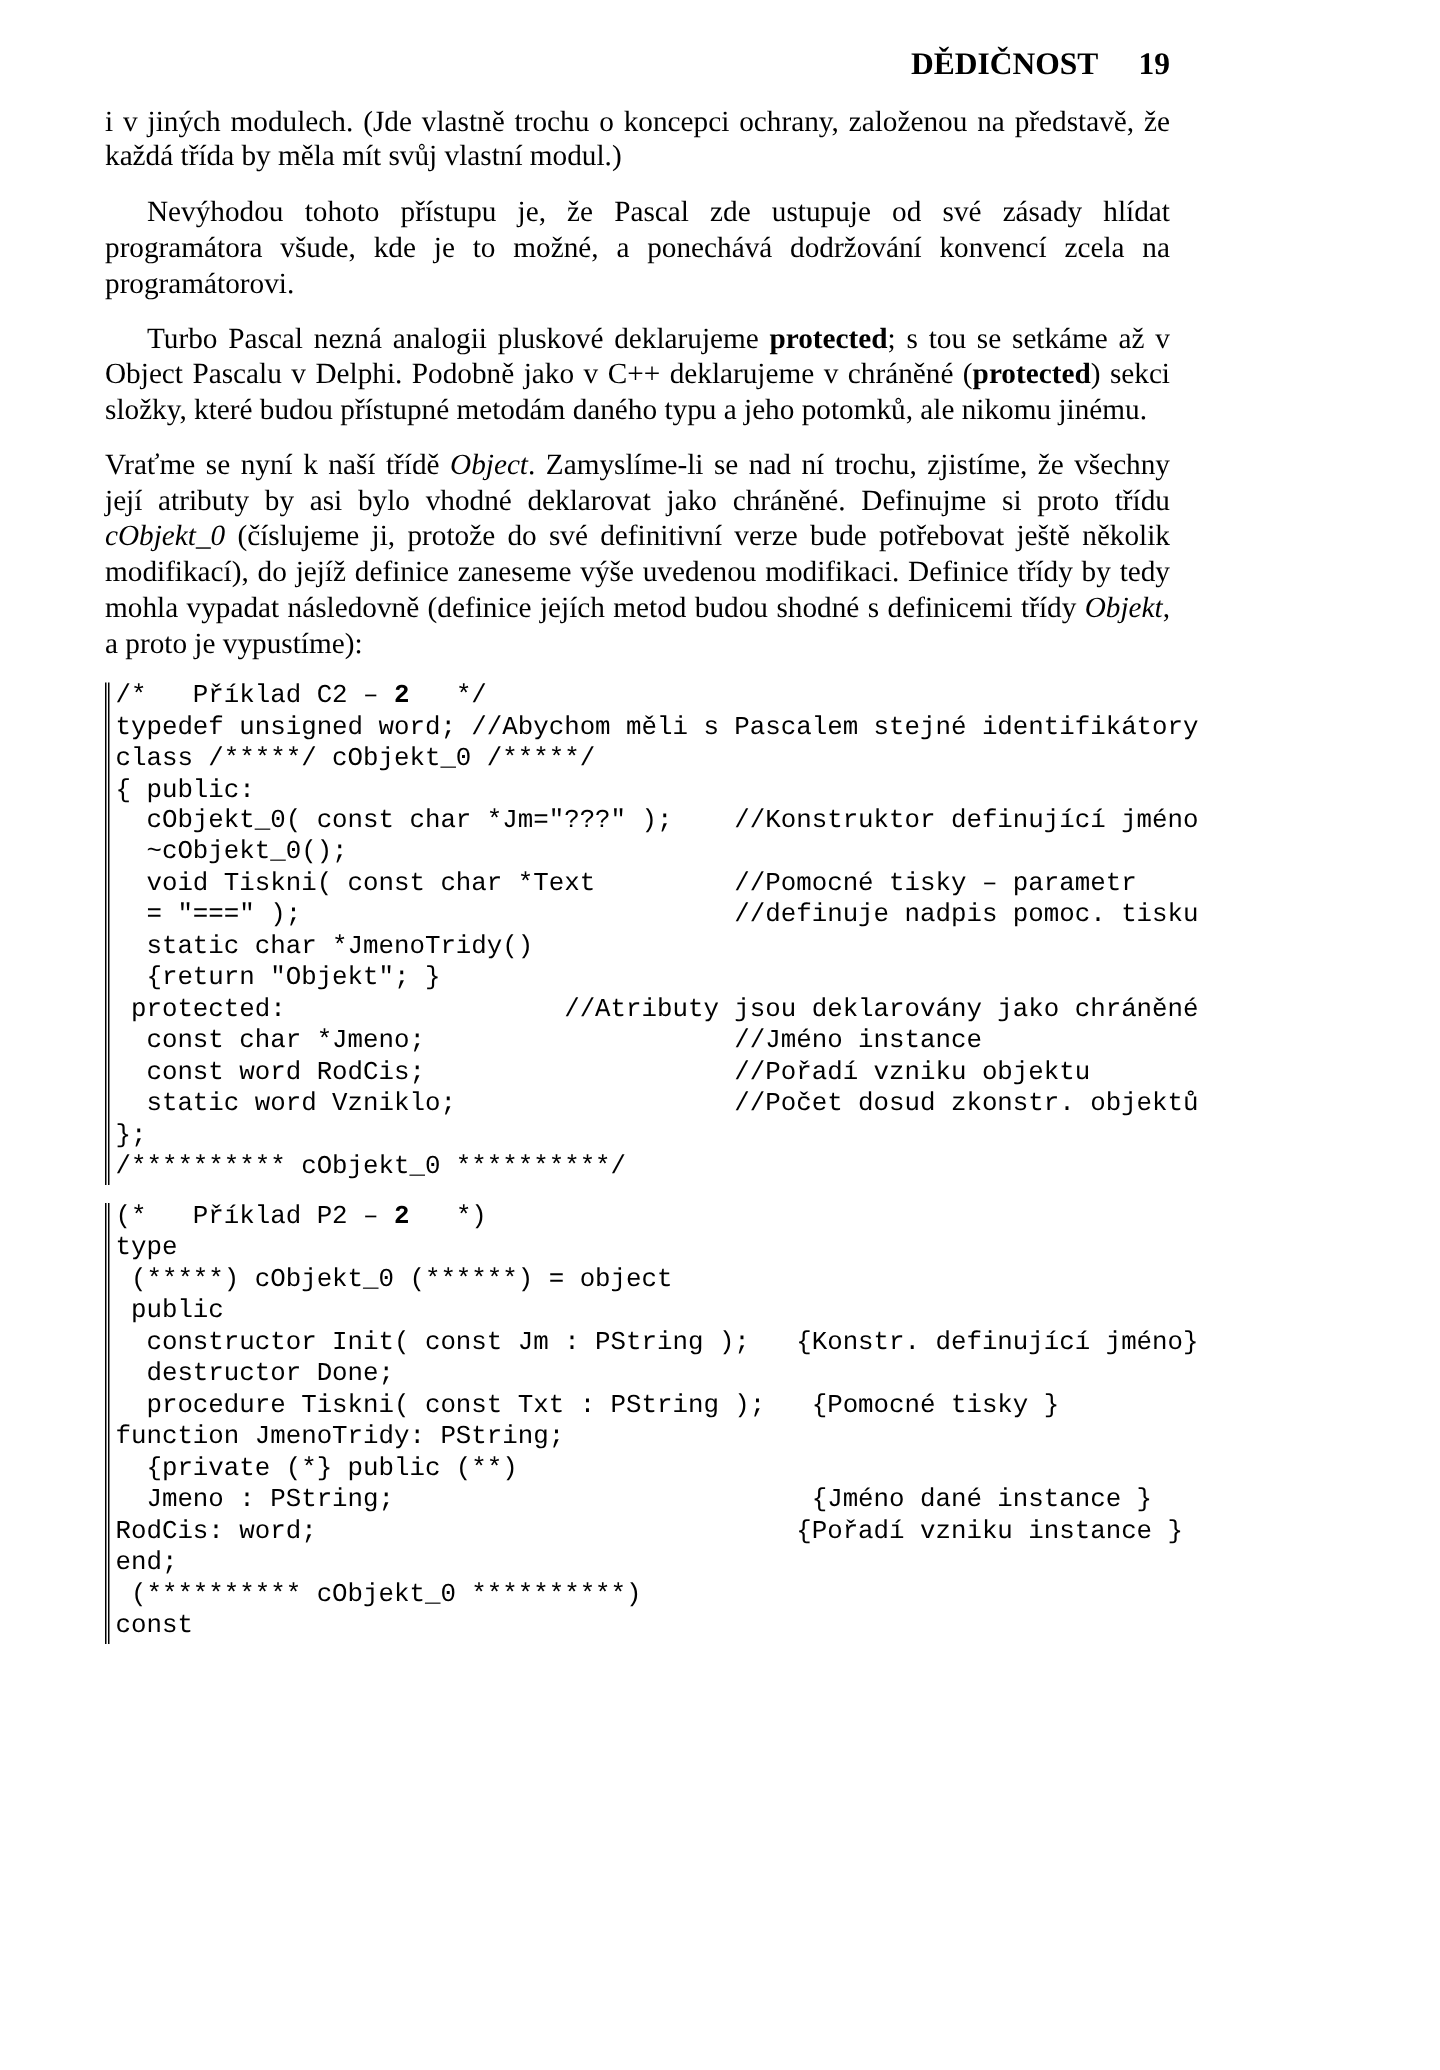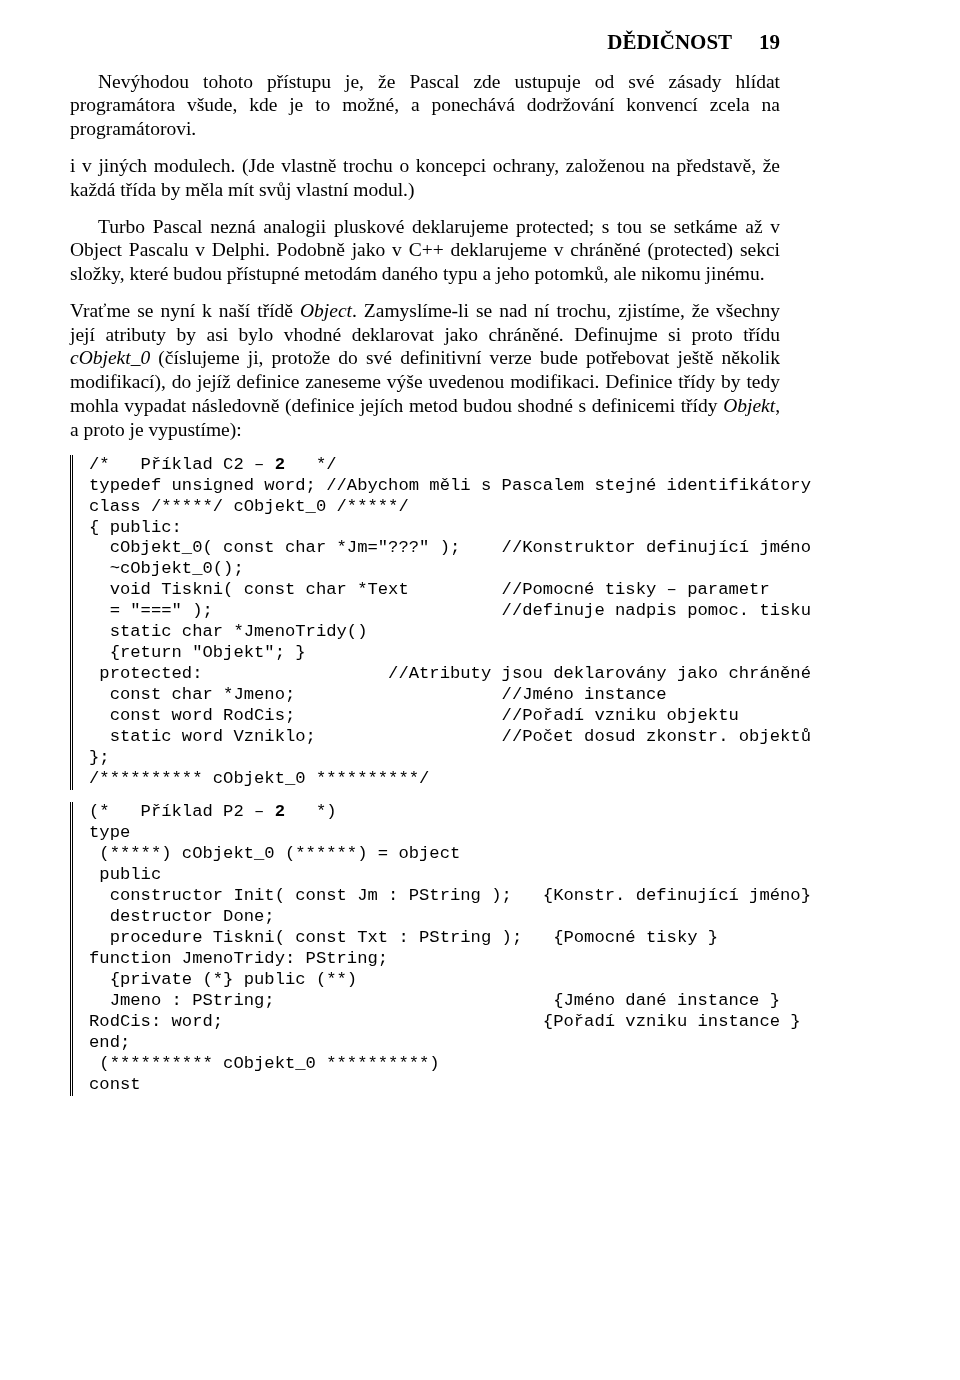--- a/index.html
+++ b/index.html
@@ -30,48 +30,48 @@
   .para {
     text-align: justify;
     margin: 0 0 13px 0;
   }
   .hang-indent {
     text-indent: 0;
   }
   .indent {
     text-indent: 28px;
   }
-  .body-text b { font-weight: normal; }
+  .body-text b { font-weight: bold; }
   .body-text i { font-style: italic; }
   .code-wrap {
     border-left: 3.5px double #000;
-    padding-left: 16px;
+    padding-left: 4px;
     margin: 6px 0 12px 0;
     font-family: "Courier New", Courier, monospace;
     font-size: 17.2px;
     line-height: 1.22;
     white-space: pre;
   }
   .code-wrap b { font-weight: bold; }
 </style>
 </head>
 <body>
 
 <div class="page">
   <div class="header">
     <span>DĚDIČNOST</span>
     <span class="page-num">19</span>
   </div>
 
+  <p class="para hang-indent body-text">
+    <span>i v jiných modulech. (Jde vlastně trochu o koncepci ochrany, založenou na představě, že každá třída by měla mít svůj vlastní modul.)</span>
+  </p>
+
   <p class="para indent body-text">
     <span>Nevýhodou tohoto přístupu je, že Pascal zde ustupuje od své zásady hlídat programátora všude, kde je to možné, a ponechává dodržování konvencí zcela na programátorovi.</span>
-  </p>
-
-  <p class="para hang-indent body-text">
-    <span>i v jiných modulech. (Jde vlastně trochu o koncepci ochrany, založenou na představě, že každá třída by měla mít svůj vlastní modul.)</span>
   </p>
 
   <p class="para indent body-text">
     <span>Turbo Pascal nezná analogii pluskové deklarujeme </span><b>protected</b><span>; s tou se setkáme až v Object Pascalu v Delphi. Podobně jako v C++ deklarujeme v chráněné (</span><b>protected</b><span>) sekci složky, které budou přístupné metodám daného typu a jeho potomků, ale nikomu jinému.</span>
   </p>
 
   <p class="para hang-indent body-text">
     <span>Vraťme se nyní k naší třídě </span><i>Object</i><span>. Zamyslíme-li se nad ní trochu, zjistíme, že všechny její atributy by asi bylo vhodné deklarovat jako chráněné. Definujme si proto třídu </span><i>cObjekt_0</i><span> (číslujeme ji, protože do své definitivní verze bude potřebovat ještě několik modifikací), do jejíž definice zaneseme výše uvedenou modifikaci. Definice třídy by tedy mohla vypadat následovně (definice jejích metod budou shodné s definicemi třídy </span><i>Objekt</i><span>, a proto je vypustíme):</span>
   </p>
 

